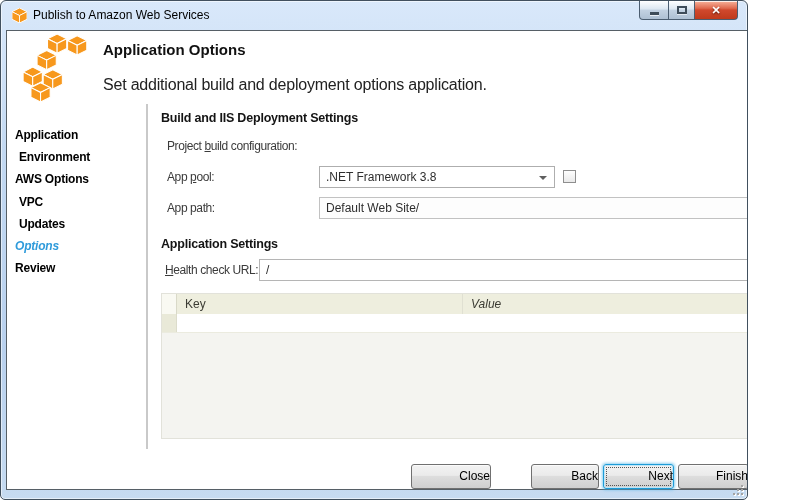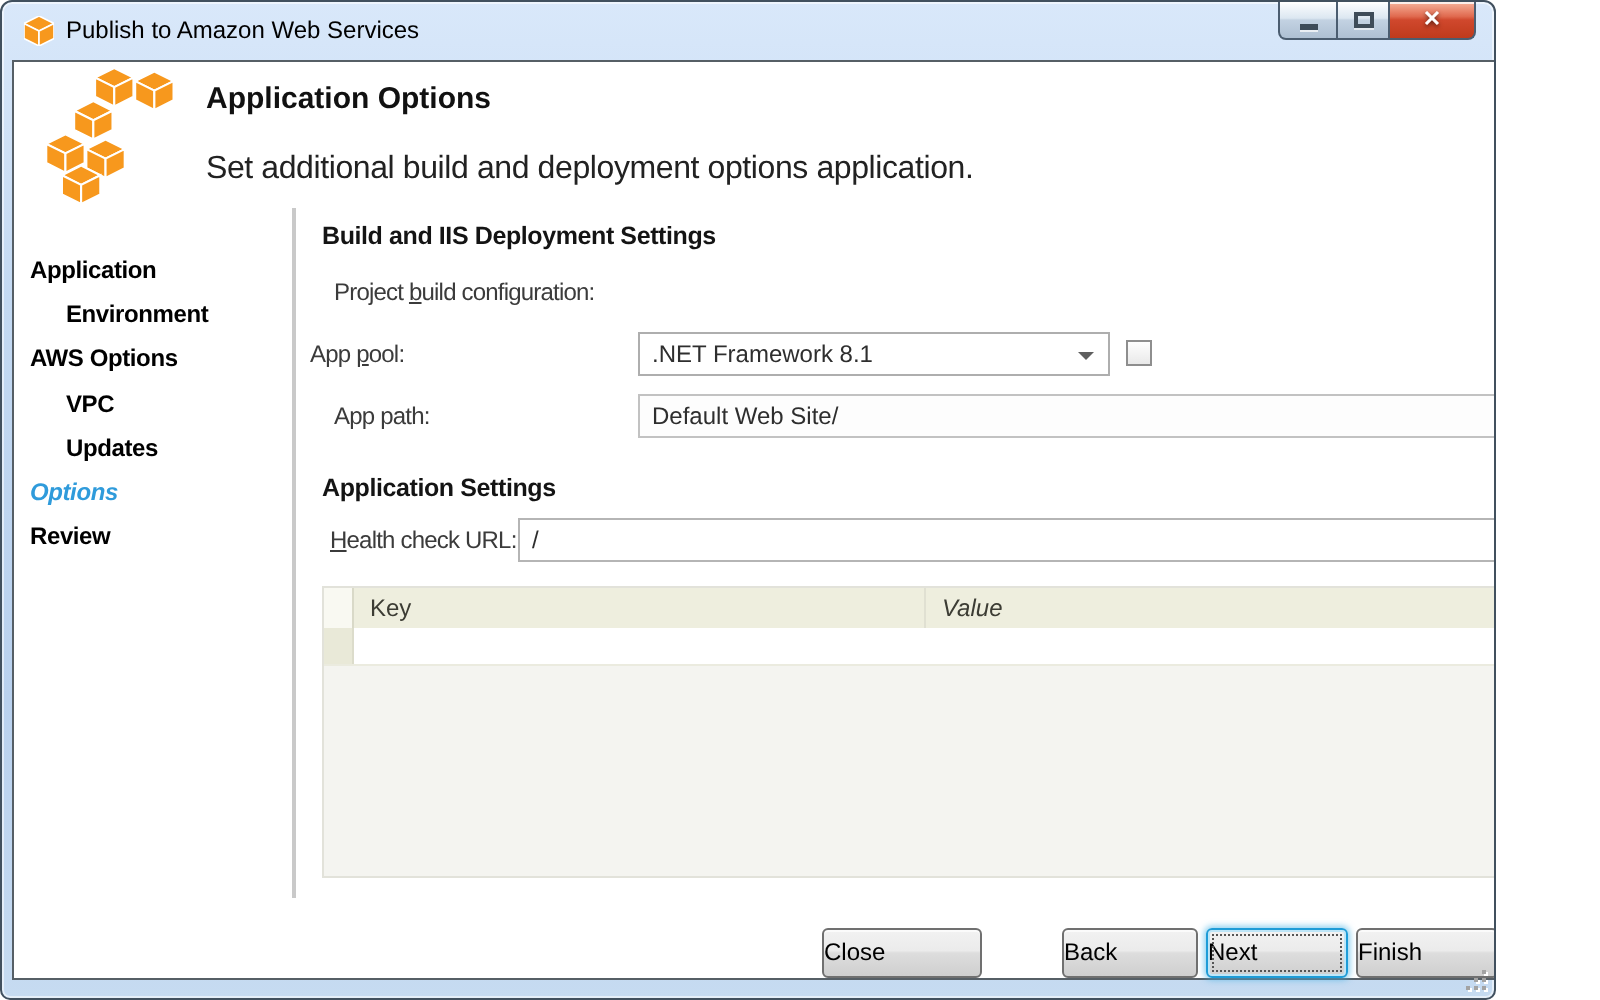--- a/index.html
+++ b/index.html
@@ -32,21 +32,21 @@
   
   .content{position:absolute;left:5px;top:29px;width:790px;height:460px;
     background:#fff;border:1px solid #565f66;}
 
   .page-title{position:absolute;left:102px;top:40px;font-size:15px;font-weight:bold;color:#111;}
   .page-subtitle{position:absolute;left:102px;top:63px;font-size:16px;color:#222;letter-spacing:-0.2px;margin-top:12px;}
   .aws-logo{position:absolute;left:22px;top:33px;}
 
   
   .nav-item{position:absolute;font-size:12px;font-weight:bold;color:#000;cursor:pointer;white-space:nowrap;letter-spacing:-0.2px;}
-  .nav-item.indent{left:32px;text-align:right;}
+  .nav-item.indent{left:18px;text-align:right;}
   .nav-item.top{left:14px;}
   .nav-item.selected{color:#2f9bdb;font-style:italic;}
   .side-divider{position:absolute;left:145px;top:103px;width:2px;height:345px;background:#c9c9c9;}
 
   .section-heading{position:absolute;font-size:12.5px;font-weight:bold;color:#141414;letter-spacing:-0.2px;}
   .field-label{position:absolute;font-size:12px;color:#3b3b3b;height:22px;line-height:22px;letter-spacing:-0.4px;white-space:nowrap;}
   .field-label u{text-decoration:underline;}
 
   .combo{position:absolute;height:22px;background:#fff;border:1px solid #aeaeae;
     font-size:12px;color:#2e2e2e;line-height:20px;padding-left:6px;cursor:pointer;}
@@ -68,21 +68,21 @@
   .grid-col{font-size:12px;color:#3c3c34;line-height:20px;padding-left:8px;cursor:pointer;}
   .grid-col.key{width:285px;}
   .grid-col.value{flex:1;border-left:1px solid #e0e0d2;font-style:italic;}
   .grid-newrow{position:absolute;left:0;top:20px;width:100%;height:19px;background:#fff;border-bottom:1px solid #ebebdf;display:flex;cursor:pointer;}
   .grid-newrow .sel{width:15px;height:100%;background:#e9e9d8;border-right:1px solid #dcdccb;}
 
   
   .btn{position:absolute;top:463px;height:25px;border:1px solid #707070;border-radius:3px;
     background:linear-gradient(180deg,#f2f2f2 0%,#ebebeb 45%,#dddddd 50%,#cfcfcf 100%);
     box-shadow:inset 0 1px 0 #fbfbfb;font-family:"Liberation Sans",sans-serif;
-    font-size:12px;color:#000;text-align:left;line-height:23px;cursor:pointer;}
+    font-size:12px;color:#000;text-align:right;line-height:23px;cursor:pointer;}
   .btn.default{border:1px solid #1e9cd7;box-shadow:0 0 3px 1px rgba(63,177,230,.6),inset 0 0 0 1px #bee6f8;
     outline:1px dotted #555;outline-offset:-4px;}
 
   .resize-grip{position:absolute;right:4px;bottom:4px;width:12px;height:12px;cursor:nwse-resize;}
   .resize-grip i{position:absolute;width:2px;height:2px;background:#a3a3a3;
     box-shadow:1px 1px 0 #fff;display:block;}
 </style>
 </head>
 <body>
 
@@ -132,23 +132,23 @@
   <div class="nav-item indent" style="top:194px">VPC</div>
   <div class="nav-item indent" style="top:216px">Updates</div>
   <div class="nav-item top selected" style="top:238px">Options</div>
   <div class="nav-item top" style="top:260px">Review</div>
   <div class="side-divider"></div>
 
   <div class="section-heading" style="left:160px;top:110px">Build and IIS Deployment Settings</div>
 
   <div class="field-label" style="left:166px;top:134px"><span>Project </span><u>b</u><span>uild configuration:</span></div>
 
-  <div class="field-label" style="left:154px;top:165px"><span>App </span><u>p</u><span>ool:</span></div>
+  <div class="field-label" style="left:166px;top:165px"><span>App </span><u>p</u><span>ool:</span></div>
   <div class="combo" style="left:318px;top:165px;width:236px">
-    <span>.NET Framework 8.1</span>
+    <span>.NET Framework 3.8</span>
     <span class="arrow"></span>
   </div>
   <div class="checkbox" style="left:562px;top:169px"></div>
 
   <div class="field-label" style="left:166px;top:196px">App path:</div>
   <div class="textfield" style="left:318px;top:196px;width:460px">Default Web Site/</div>
 
   <div class="section-heading" style="left:160px;top:236px">Application Settings</div>
 
   <div class="field-label" style="left:164px;top:258px"><span></span><u>H</u><span>ealth check URL:</span></div>

